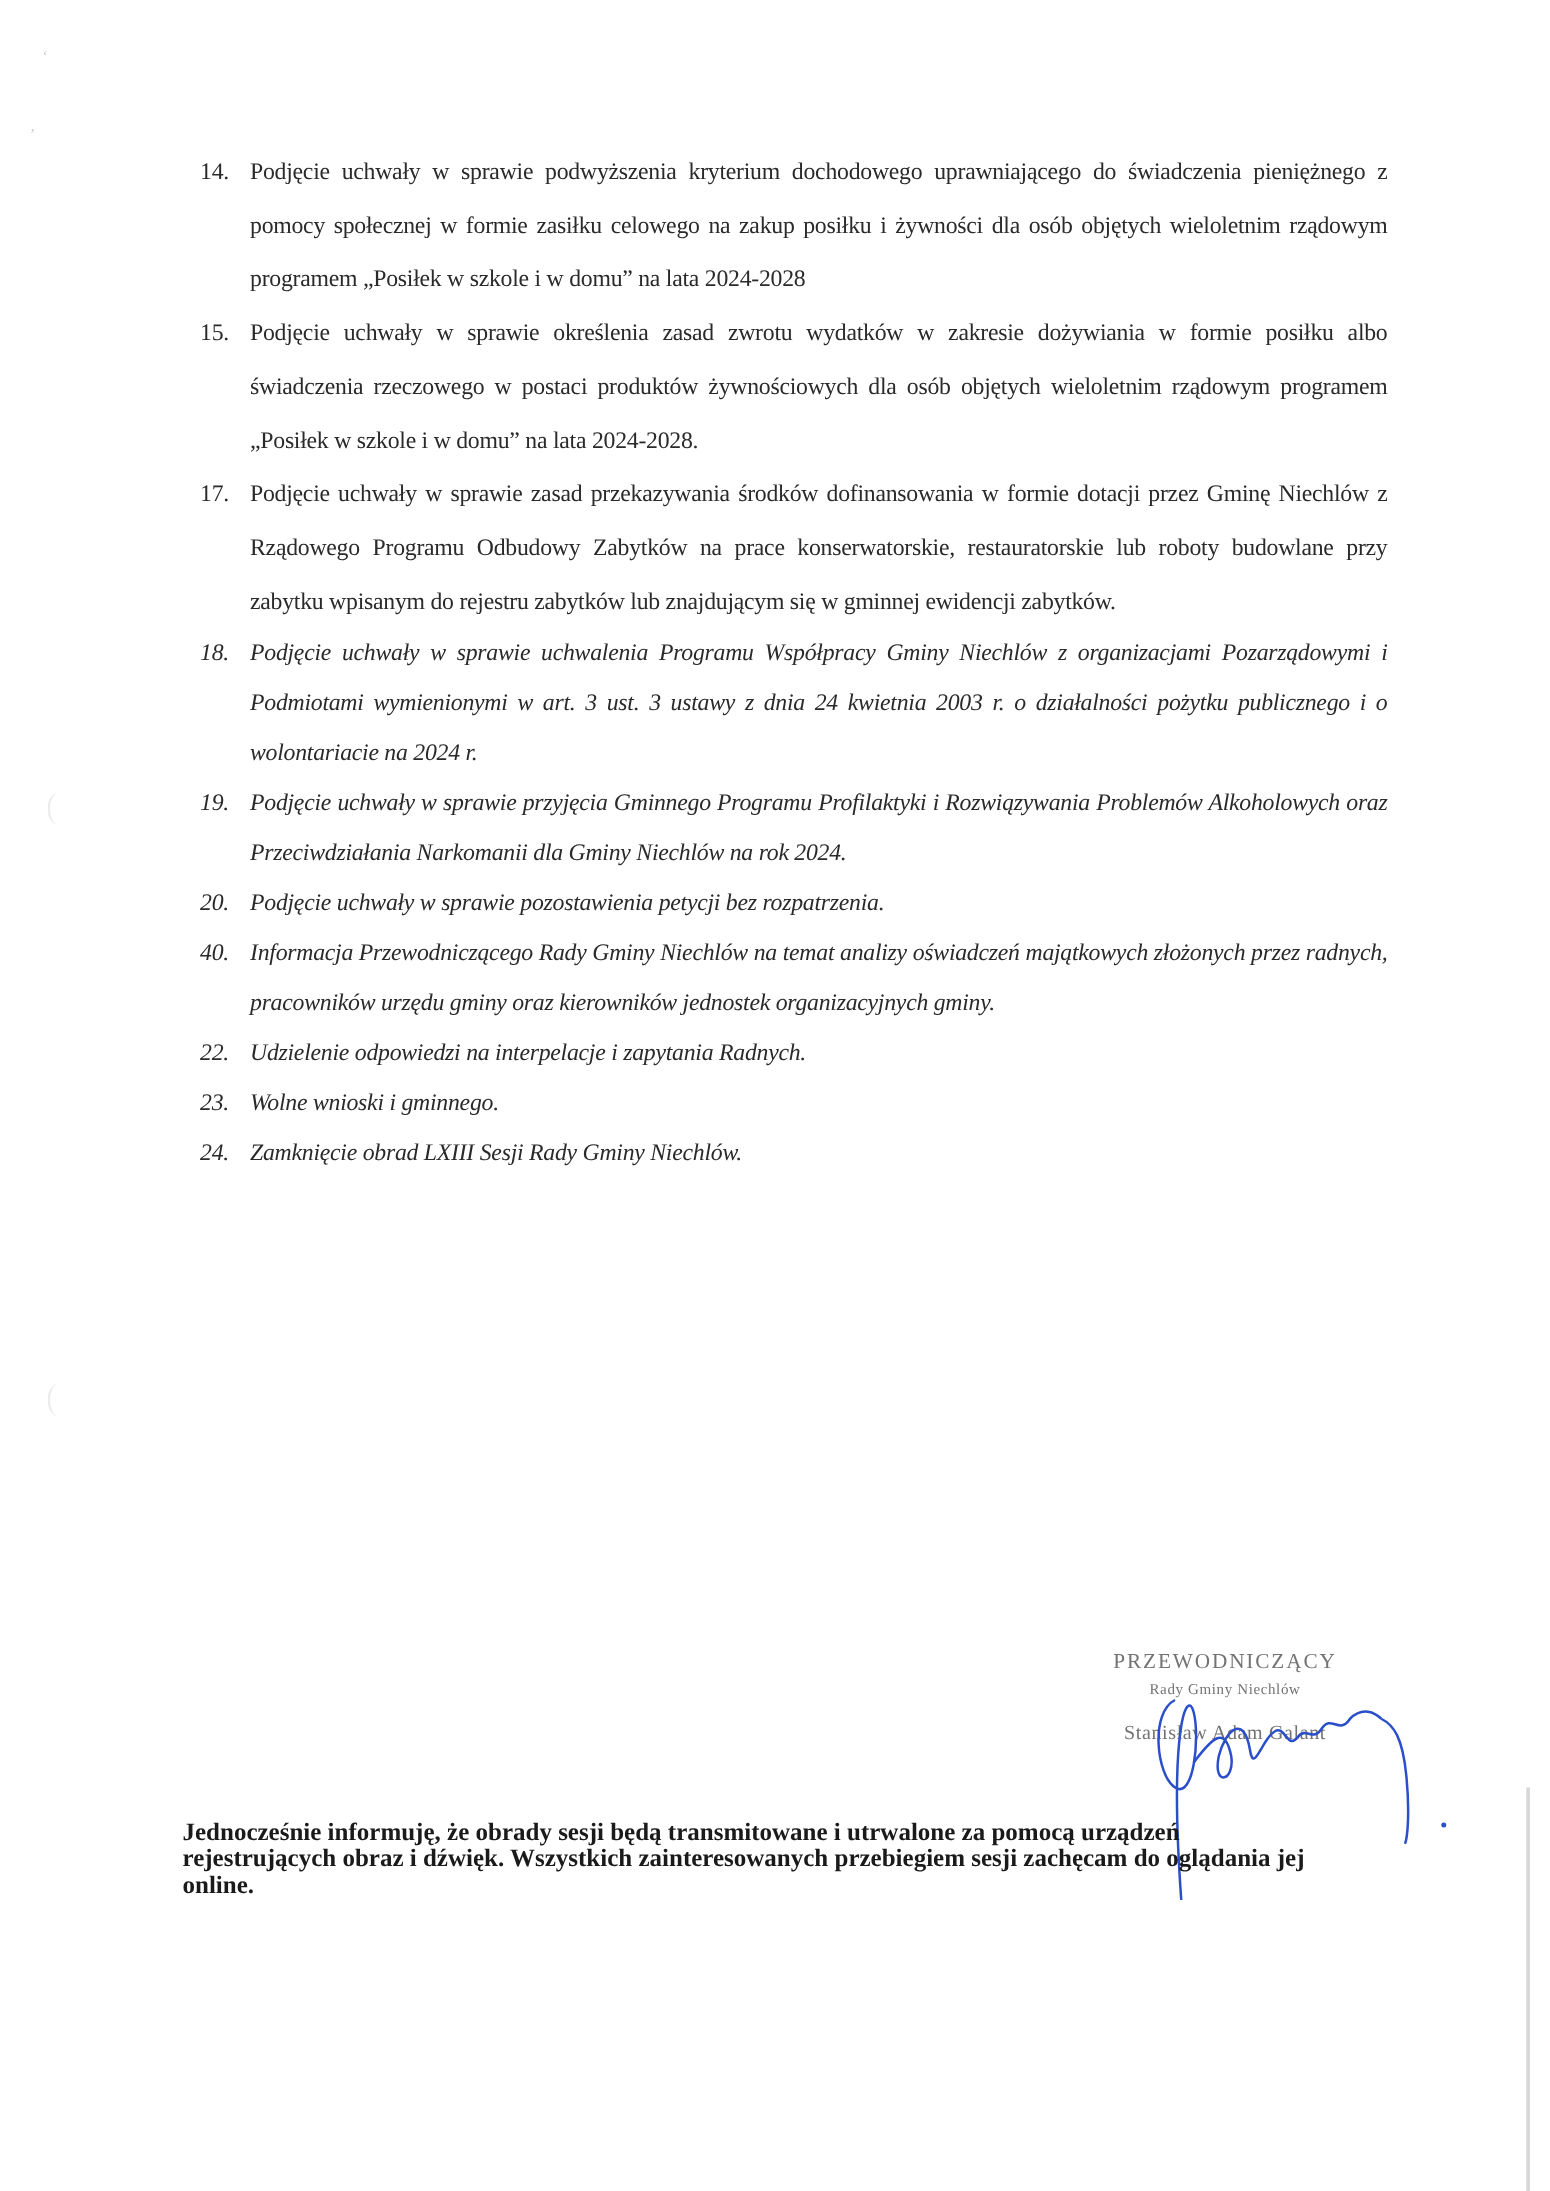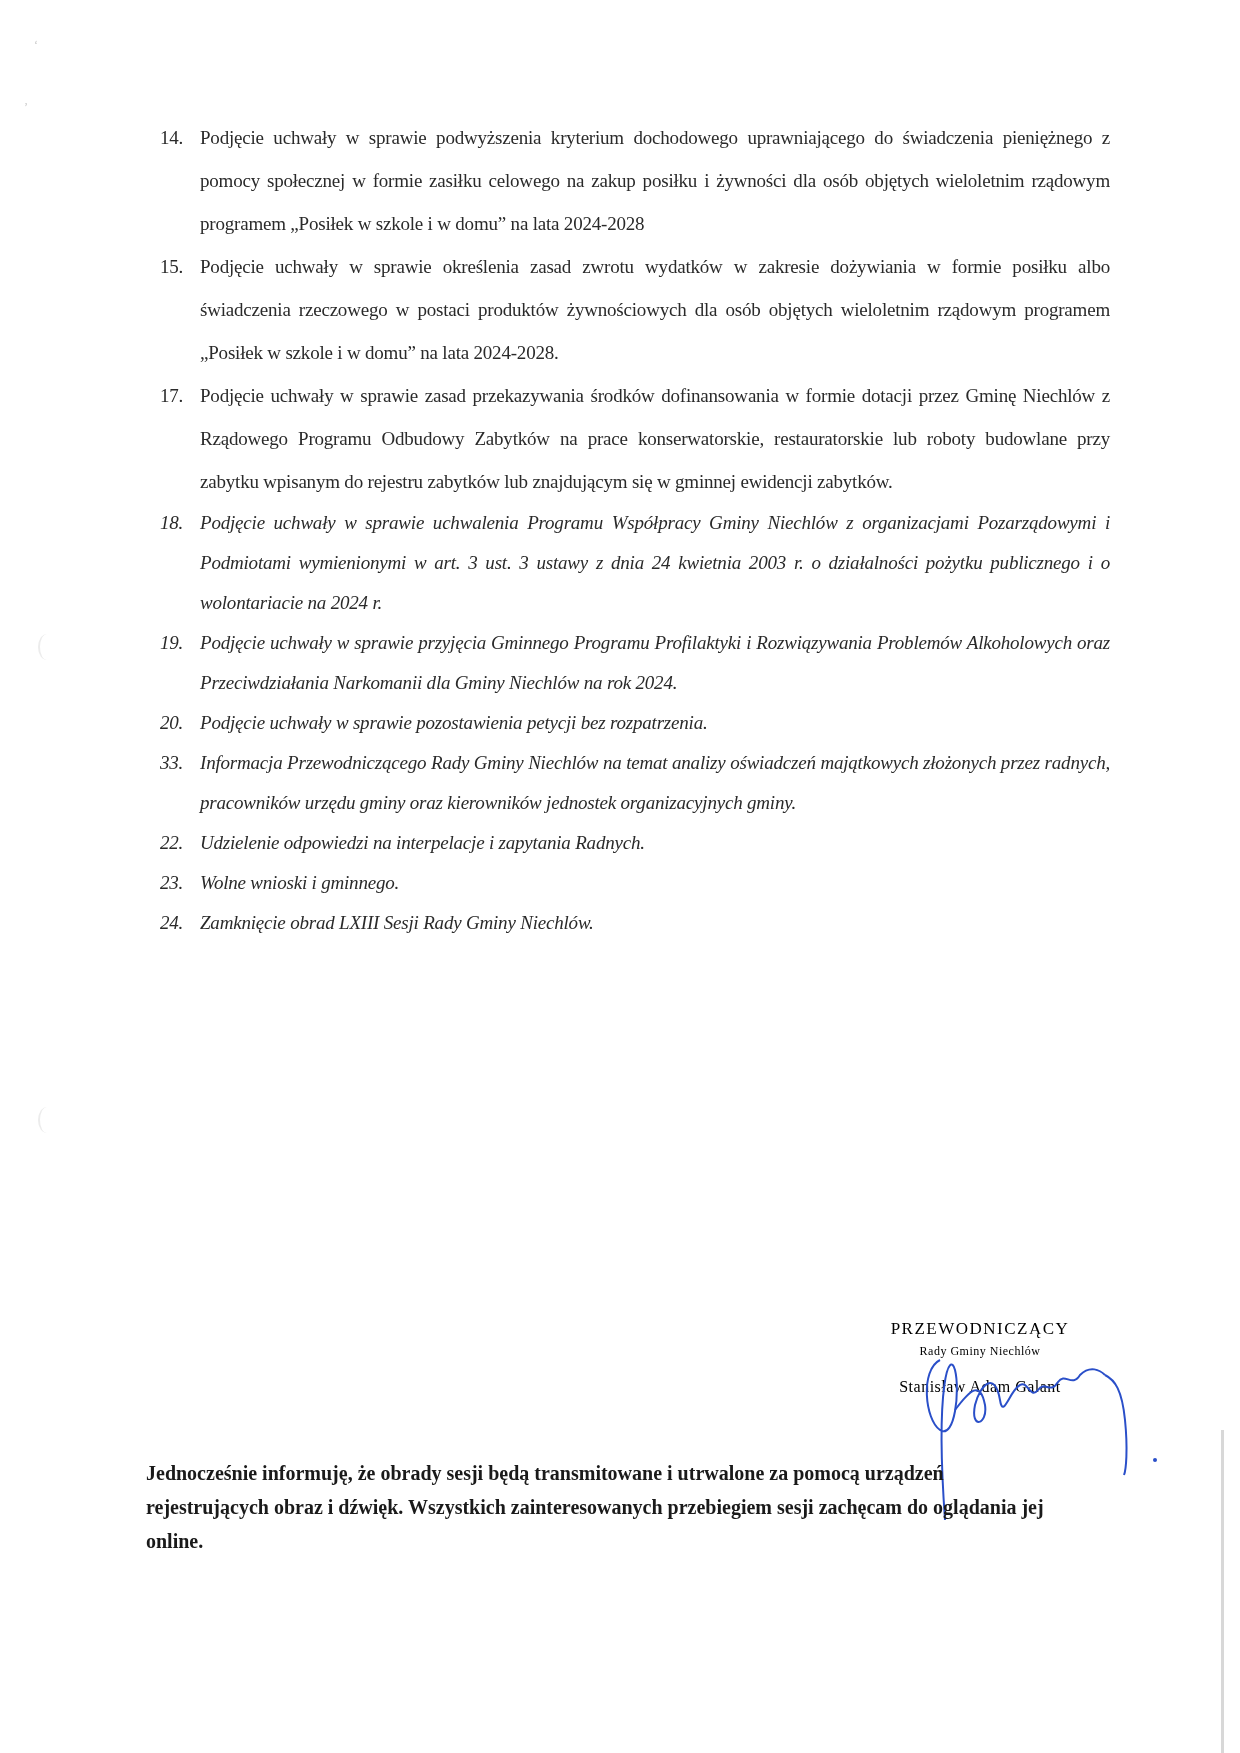--- a/index.html
+++ b/index.html
@@ -69,21 +69,21 @@
       flex: 1 1 auto;
       text-align: justify;
       padding-left: 4px;
     }
 
     .stamp {
       position: absolute;
       left: 860px;
       top: 1318px;
       width: 240px;
-      color: #000000;
+      color: #737373;
       font-family: "Liberation Serif", "DejaVu Serif", serif;
       text-align: center;
       line-height: 22px;
     }
     .stamp .s1 { font-size: 17px; letter-spacing: 1.5px; }
     .stamp .s2 { font-size: 12px; letter-spacing: 0.5px; }
     .stamp .s3 { font-size: 16px; letter-spacing: 0.5px; margin-top: 14px; }
 
     .signature {
       position: absolute;
@@ -94,21 +94,21 @@
     }
 
     .notice {
       position: absolute;
       left: 146px;
       top: 1456px;
       width: 920px;
       font-family: "Liberation Serif", "DejaVu Serif", serif;
       font-weight: bold;
       font-size: 20px;
-      line-height: 34px;
+      line-height: 21px;
       color: #1a1a1a;
     }
   </style>
 </head>
 <body>
 
 <div class="page">
 
   <span class="scan-mark m1">ʻ</span>
   <span class="scan-mark m2">ʼ</span>
@@ -135,21 +135,21 @@
     </div>
     <div class="agenda-item tight">
       <span class="item-num">19.</span>
       <span class="item-text">Podjęcie uchwały w sprawie przyjęcia Gminnego Programu Profilaktyki i Rozwiązywania Problemów Alkoholowych oraz Przeciwdziałania Narkomanii dla Gminy Niechlów na rok 2024.</span>
     </div>
     <div class="agenda-item tight">
       <span class="item-num">20.</span>
       <span class="item-text">Podjęcie uchwały w sprawie pozostawienia petycji bez rozpatrzenia.</span>
     </div>
     <div class="agenda-item tight">
-      <span class="item-num">33.</span>
+      <span class="item-num">40.</span>
       <span class="item-text">Informacja Przewodniczącego Rady Gminy Niechlów na temat analizy oświadczeń majątkowych złożonych przez radnych, pracowników urzędu gminy oraz kierowników jednostek organizacyjnych gminy.</span>
     </div>
     <div class="agenda-item tight">
       <span class="item-num">22.</span>
       <span class="item-text">Udzielenie odpowiedzi na interpelacje i zapytania Radnych.</span>
     </div>
     <div class="agenda-item tight">
       <span class="item-num">23.</span>
       <span class="item-text">Wolne wnioski i gminnego.</span>
     </div>

